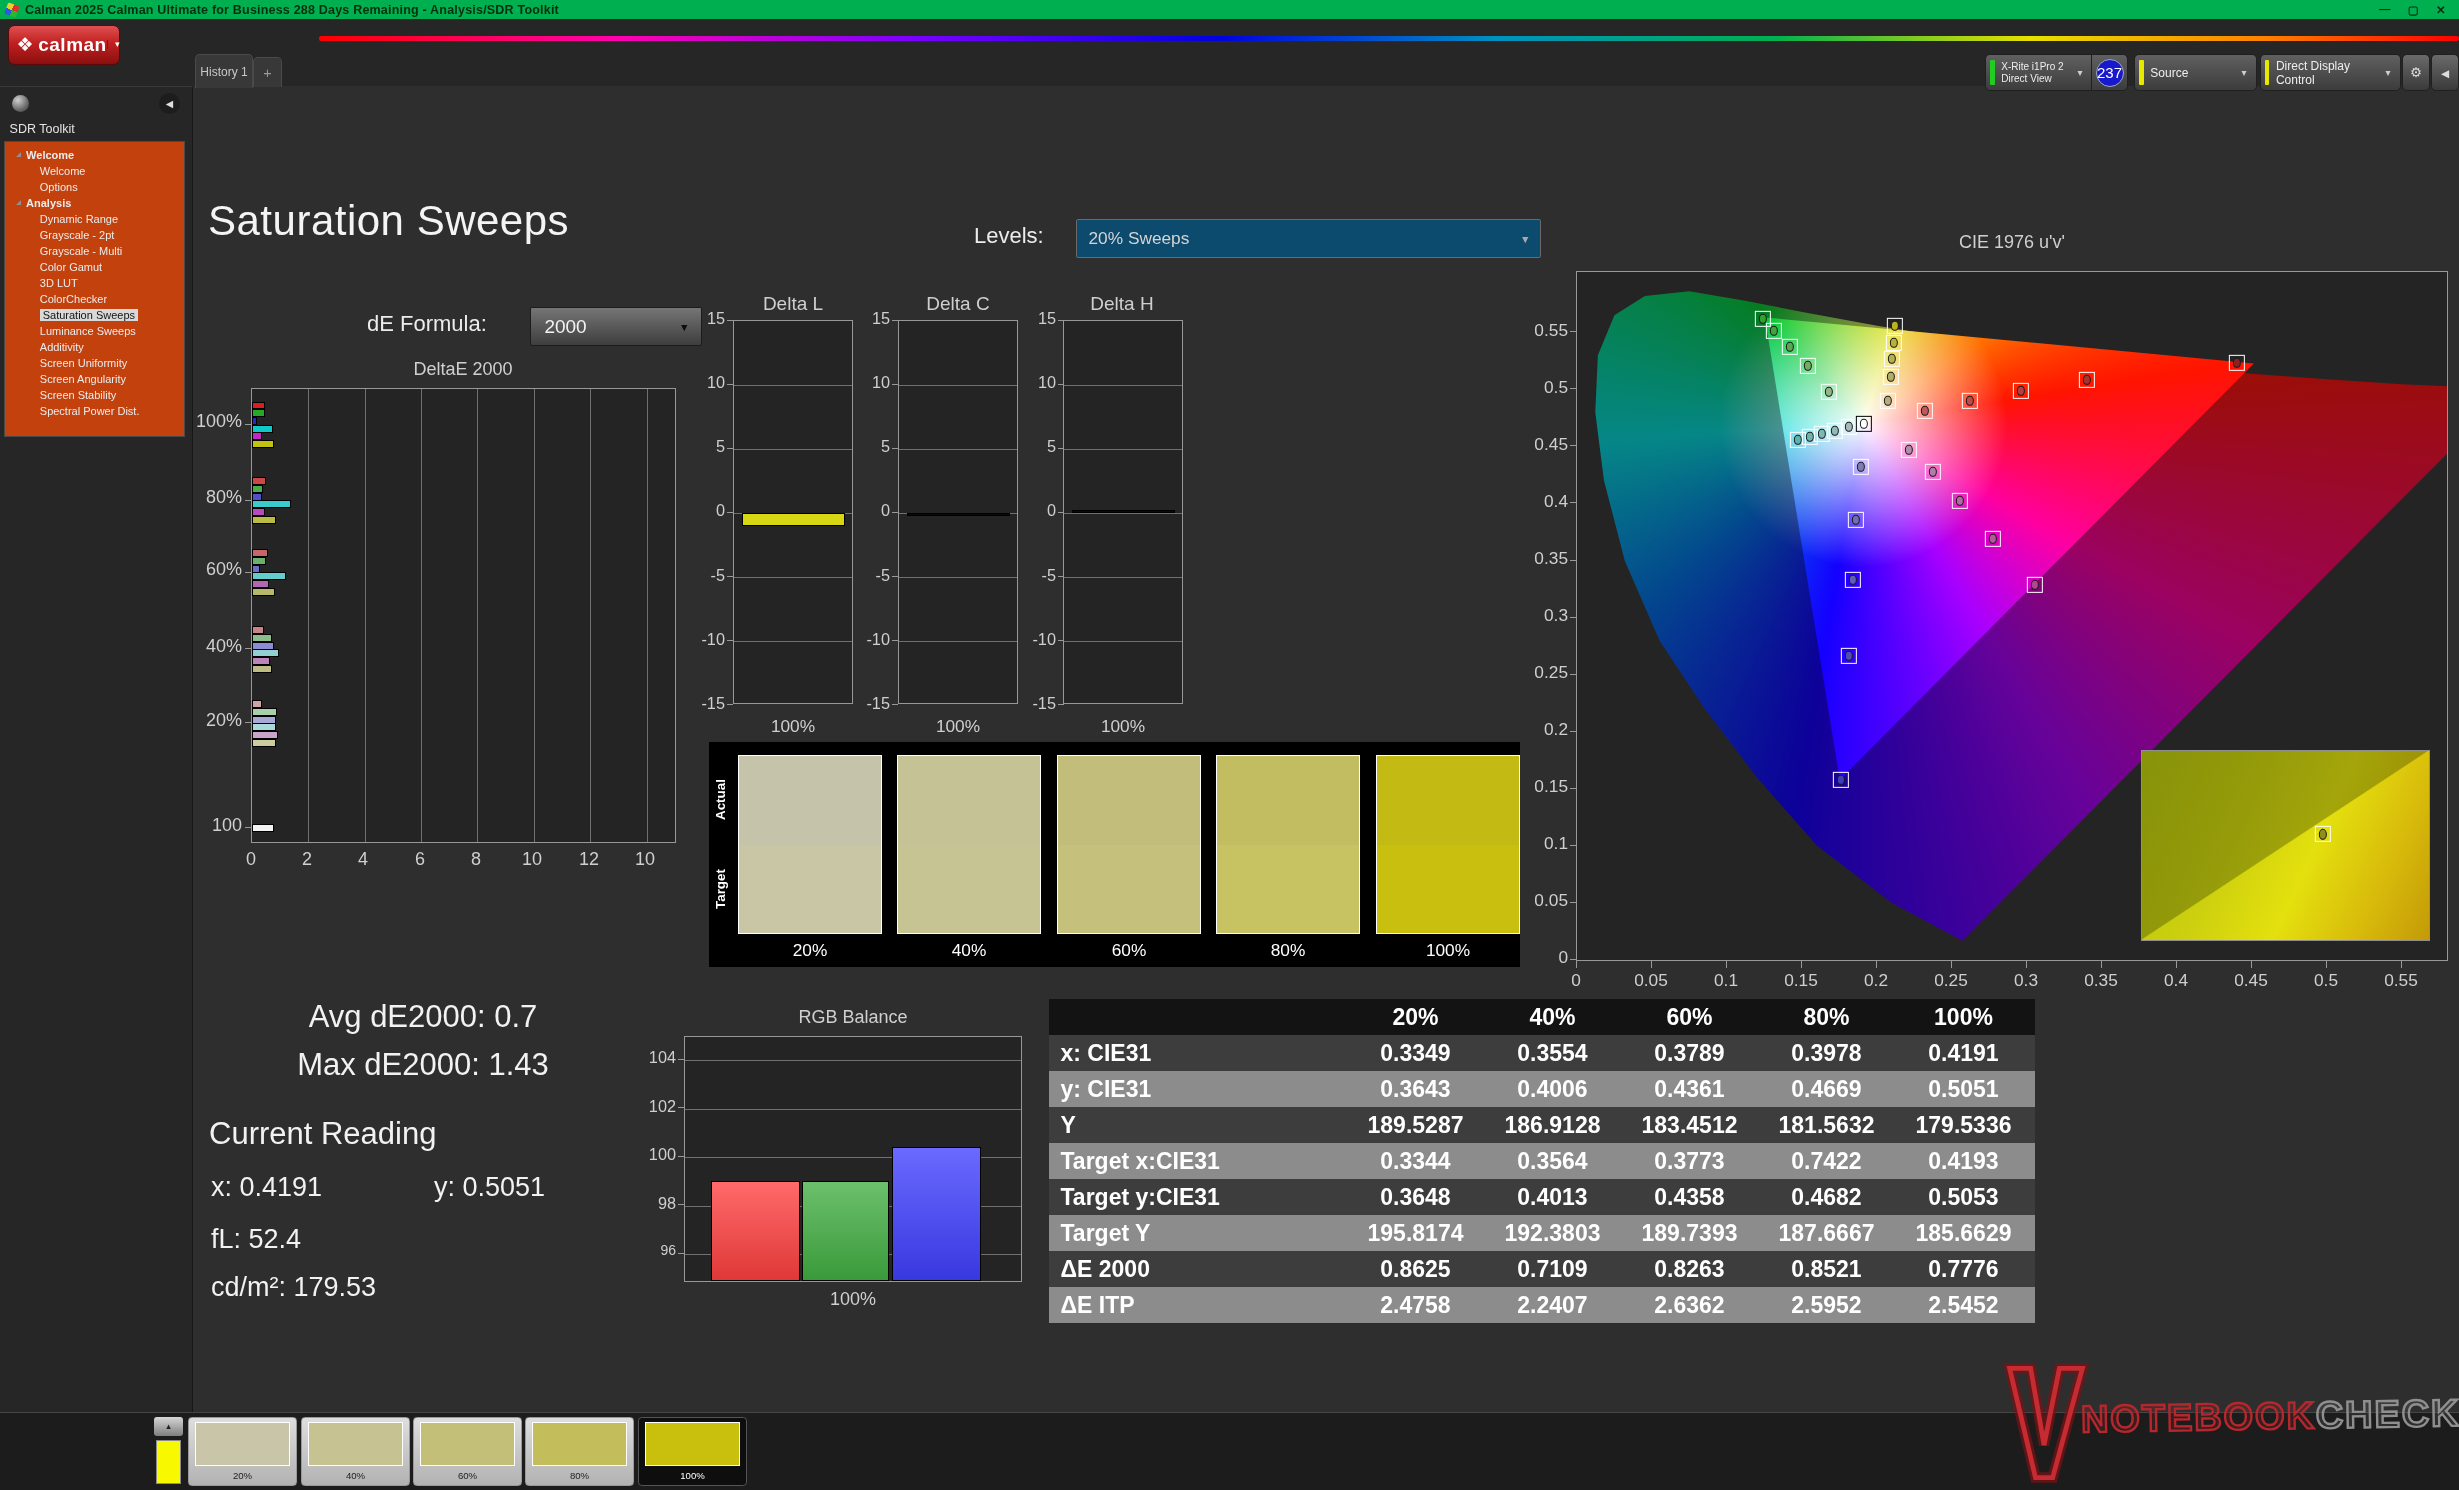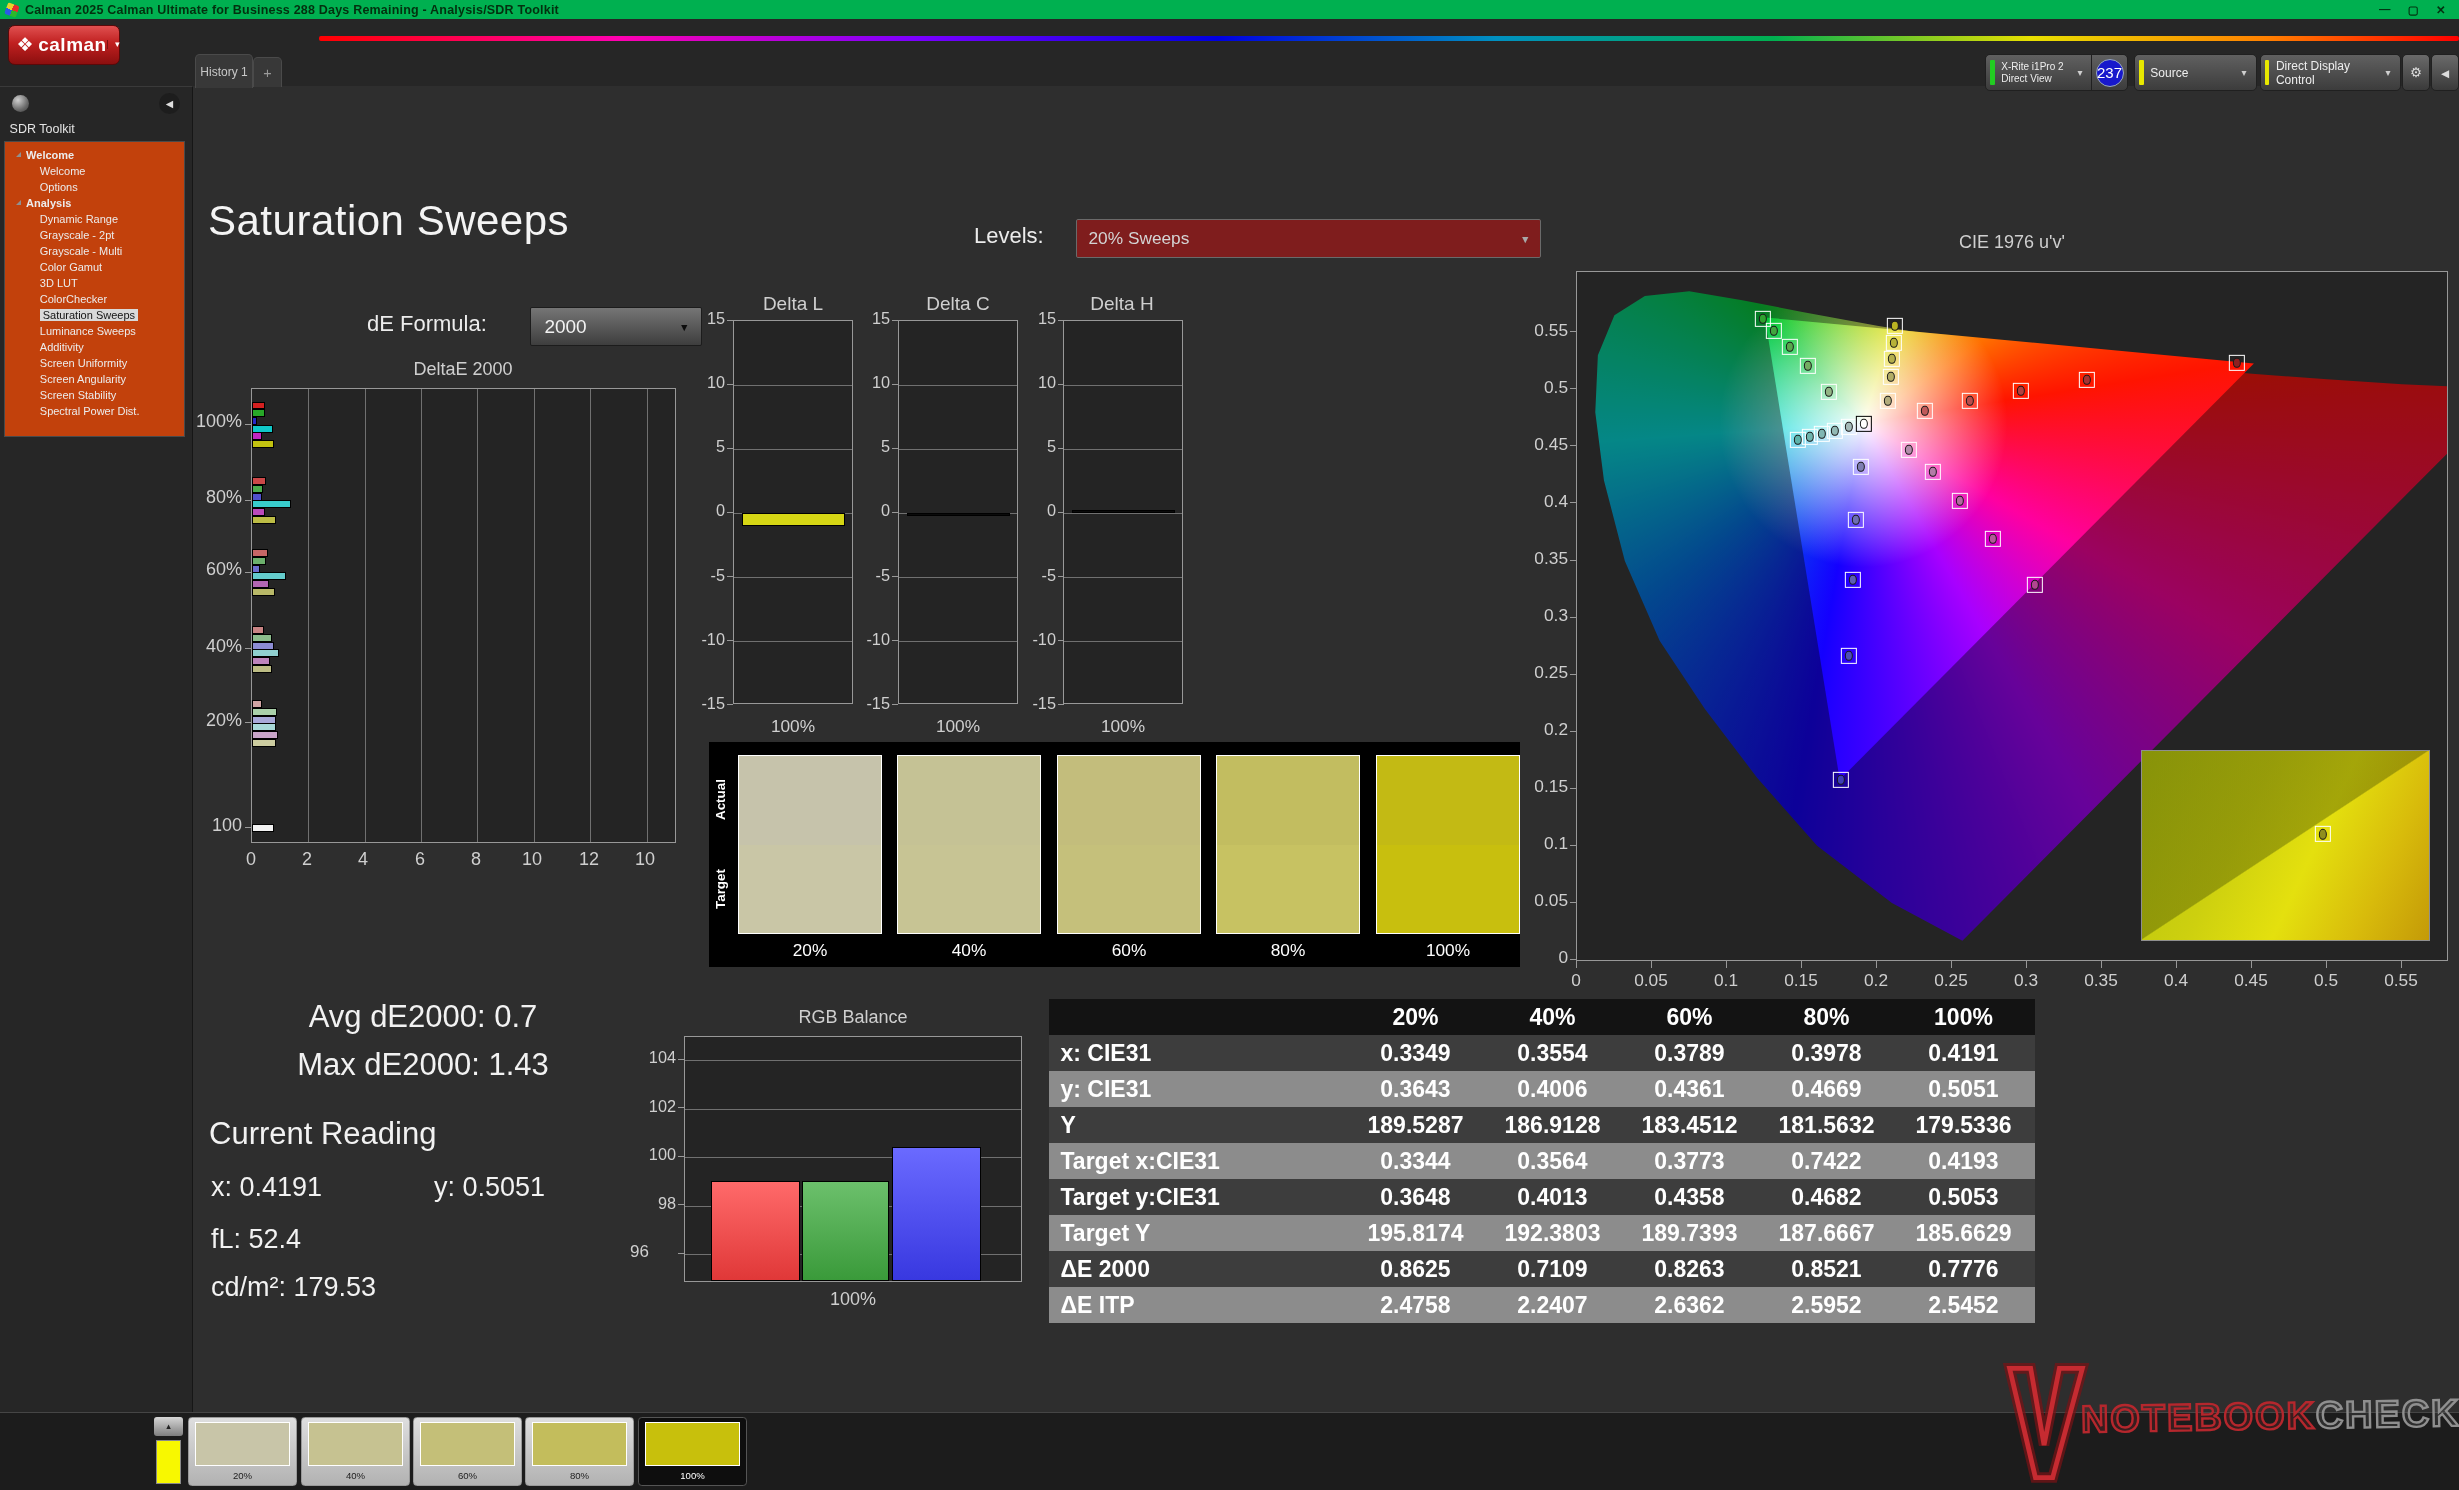--- a/index.html
+++ b/index.html
@@ -52,21 +52,21 @@
   .tree-item{position:relative;height:16px;display:flex;align-items:center;font-size:11px;color:#ececec;cursor:pointer;}
   .tree-item .expander{width:0;height:0;border-bottom:5.8px solid #909090;border-left:5.8px solid transparent;
     margin-left:11.5px;margin-right:4.8px;}
   .tree-item.parent{font-weight:700;}
   .tree-item.child{padding-left:35px;}
   .tree-label.selected{background:#d9d9d9;color:#141414;padding:0 2.9px;}
   
   #page-title{left:208px;top:197px;font-size:42px;font-weight:400;color:#f4f4f4;letter-spacing:0.5px;}
   .fld-label{font-size:22px;color:#ececec;}
   #lbl-levels{left:974px;top:223px;}
-  #dd-levels{left:1076px;top:219px;width:463px;height:37px;background:#7f1d1d;border:1px solid #6a6a6a;border-radius:1.9px;
+  #dd-levels{left:1076px;top:219px;width:463px;height:37px;background:#0c4a6e;border:1px solid #6a6a6a;border-radius:1.9px;
     display:flex;align-items:center;cursor:pointer;}
   #dd-levels .val{font-size:17.3px;color:#d4d4d4;margin-left:11.5px;}
   #dd-levels .chev{margin-left:auto;margin-right:9.6px;color:#a8a8a8;font-size:10.6px;}
   #lbl-deformula{left:367px;top:311px;}
   #dd-deformula{left:530px;top:307px;width:170px;height:37px;border:1px solid #1c1c1c;border-radius:1.9px;
     background:linear-gradient(#757575,#3e3e3e);display:flex;align-items:center;cursor:pointer;}
   #dd-deformula .val{font-size:19px;color:#f2f2f2;margin-left:13.4px;}
   #dd-deformula .chev{margin-left:auto;margin-right:11.5px;color:#0d0d0d;font-size:10.6px;}
   
   .plot{position:absolute;border:1px solid #989898;background:#242424;box-sizing:border-box;}
@@ -615,21 +615,21 @@
     </div>
   <div id="rgb-ylabels">
       <div class="ticklab abs" style="left: 630px; top: 1048px; width: 46px; text-align: right; font-size: 16.3px;">104</div>
       <div class="abs" style="left: 678px; top: 1059px; width: 5.8px; height: 1px; background: rgb(153, 153, 153);"></div>
       <div class="ticklab abs" style="left: 630px; top: 1097px; width: 46px; text-align: right; font-size: 16.3px;">102</div>
       <div class="abs" style="left: 678px; top: 1107px; width: 5.8px; height: 1px; background: rgb(153, 153, 153);"></div>
       <div class="ticklab abs" style="left: 630px; top: 1145px; width: 46px; text-align: right; font-size: 16.3px;">100</div>
       <div class="abs" style="left: 678px; top: 1156px; width: 5.8px; height: 1px; background: rgb(153, 153, 153);"></div>
       <div class="ticklab abs" style="left: 630px; top: 1194px; width: 46px; text-align: right; font-size: 16.3px;">98</div>
       <div class="abs" style="left: 678px; top: 1204px; width: 5.8px; height: 1px; background: rgb(153, 153, 153);"></div>
-      <div class="ticklab abs" style="left: 630px; top: 1242px; width: 46px; text-align: left; font-size: 17px;">96</div>
+      <div class="ticklab abs" style="left: 630px; top: 1242px; width: 46px; text-align: right; font-size: 14px;">96</div>
       <div class="abs" style="left: 678px; top: 1253px; width: 5.8px; height: 1px; background: rgb(153, 153, 153);"></div>
     </div>
   <div class="chart-title" style="left:684px;top:1289px;width:338px;">100%</div>
 
   <div id="result-table" class="abs">
       <div class="trow header">
         <div class="lblcell"></div>
         <div class="cell">20%</div>
         <div class="cell">40%</div>
         <div class="cell">60%</div>

